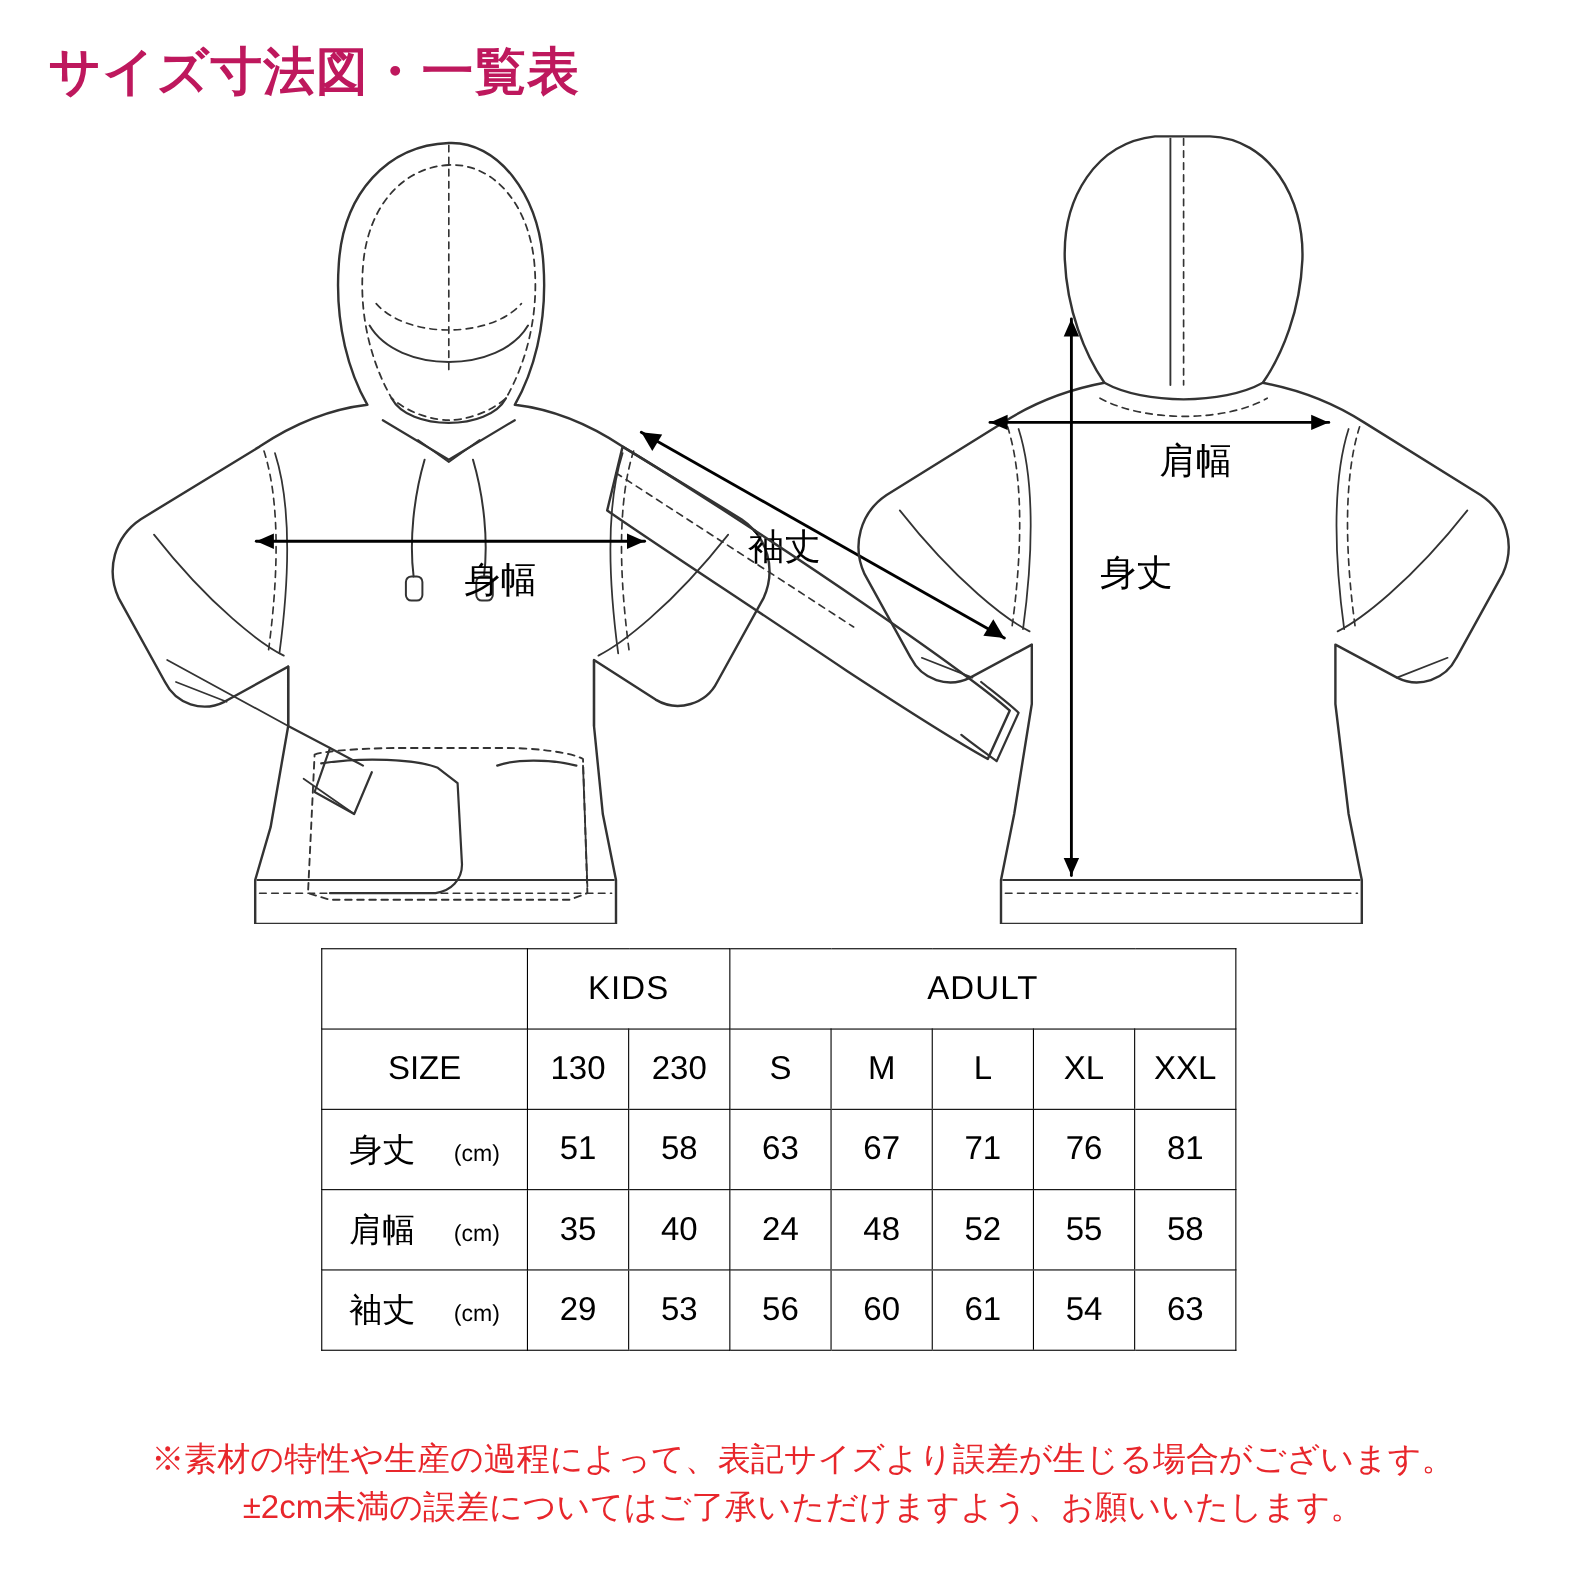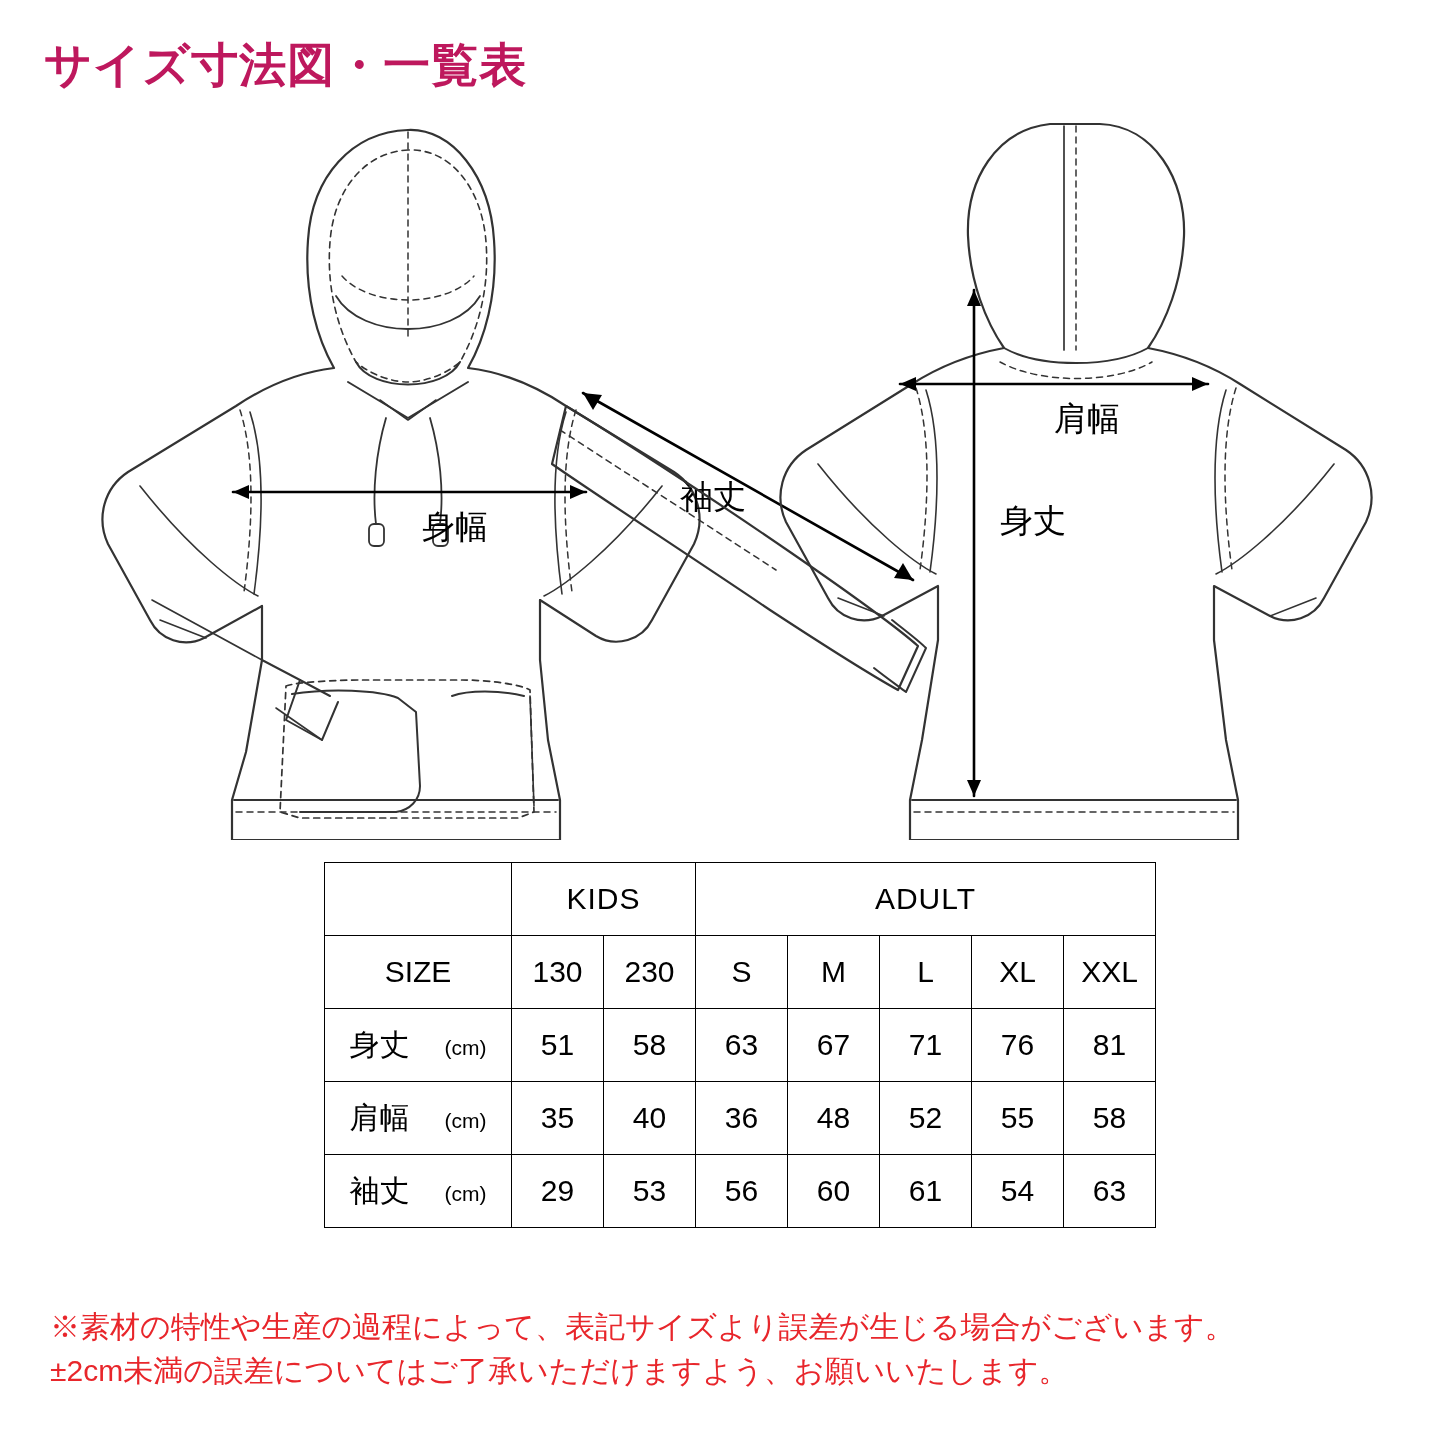--- a/index.html
+++ b/index.html
@@ -26,21 +26,21 @@
   }
   .illustration {
     position: absolute;
     left: 0;
     top: 100px;
     width: 1445px;
     height: 740px;
   }
   .table-wrap {
     position: absolute;
-    left: 324px;
+    left: 292px;
     top: 862px;
     width: 830px;
   }
   table.size-table {
     border-collapse: collapse;
     table-layout: fixed;
     width: 830px;
   }
   table.size-table td, table.size-table th {
     border: 1px solid #000;
@@ -76,21 +76,21 @@
   }
   .dashed-right { border-right: 1px dashed #000 !important; }
   .note {
     position: absolute;
     left: 50px;
     top: 1305px;
     width: 1360px;
     color: #e8262b;
     font-size: 30px;
     line-height: 1.45;
-    text-align: left;
+    text-align: center;
   }
   .note div { white-space: nowrap; }
 </style>
 </head>
 <body>
 
 <div class="page-title">サイズ寸法図・一覧表</div>
 
 <div class="illustration">
   <svg width="1445" height="740" viewBox="0 0 1445 740" xmlns="http://www.w3.org/2000/svg">
@@ -268,21 +268,21 @@
         <td class="dashed-right">63</td>
         <td class="dashed-right">67</td>
         <td class="dashed-right">71</td>
         <td class="dashed-right">76</td>
         <td>81</td>
       </tr>
       <tr>
         <td class="row-label"><span>肩幅</span><span class="unit">(cm)</span></td>
         <td class="dashed-right">35</td>
         <td>40</td>
-        <td class="dashed-right">36</td>
+        <td class="dashed-right">24</td>
         <td class="dashed-right">48</td>
         <td class="dashed-right">52</td>
         <td class="dashed-right">55</td>
         <td>58</td>
       </tr>
       <tr>
         <td class="row-label"><span>袖丈</span><span class="unit">(cm)</span></td>
         <td class="dashed-right">29</td>
         <td>53</td>
         <td class="dashed-right">56</td>

